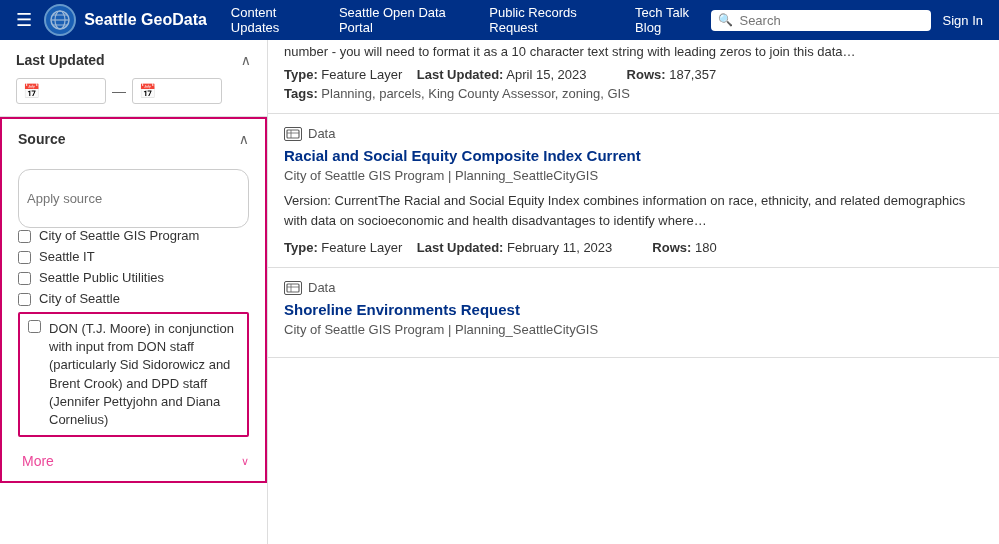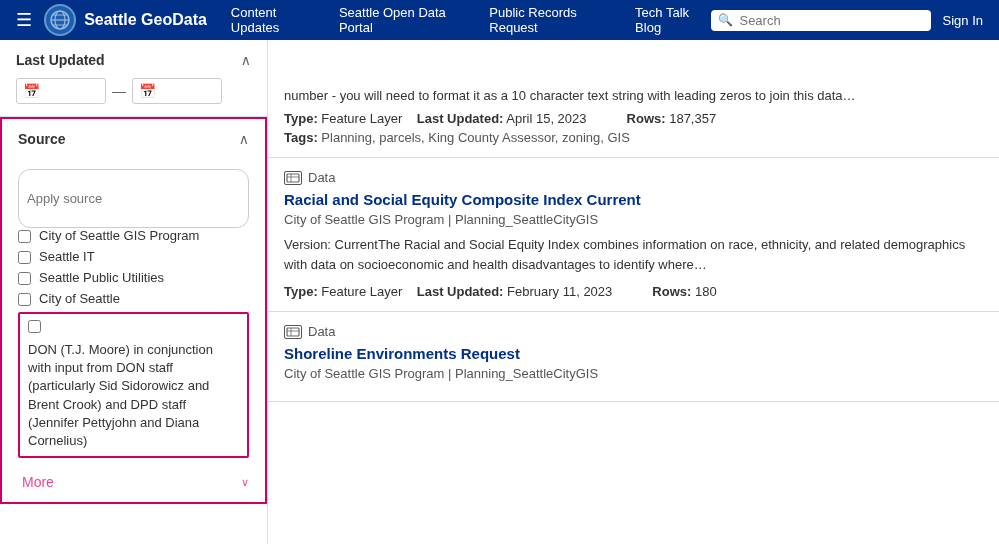--- a/index.html
+++ b/index.html
@@ -173,21 +173,20 @@
 
     
     .don-item {
       border: 2px solid #cc0066;
       border-radius: 2px;
       padding: 6px 8px;
       margin-bottom: 16px;
       display: flex;
       align-items: flex-start;
       gap: 8px;
-      flex-direction: column;
     }
     .don-text { font-size: 13px; color: #333; line-height: 1.4; }
 
     .more-link {
       color: #ec4899;
       font-size: 14px;
       cursor: pointer;
       display: flex;
       align-items: center;
       gap: 4px;
@@ -195,21 +194,20 @@
       padding-left: 4px;
       justify-content: space-between;
     }
     .more-chevron { font-size: 11px; }
 
     
     .content-area {
       flex: 1;
       overflow-y: auto;
       padding: 0;
-      margin-top: 44px;
     }
 
     
     .result-card {
       border-bottom: 1px solid #ddd;
       padding: 12px 16px;
     }
 
     
     .partial-card {

